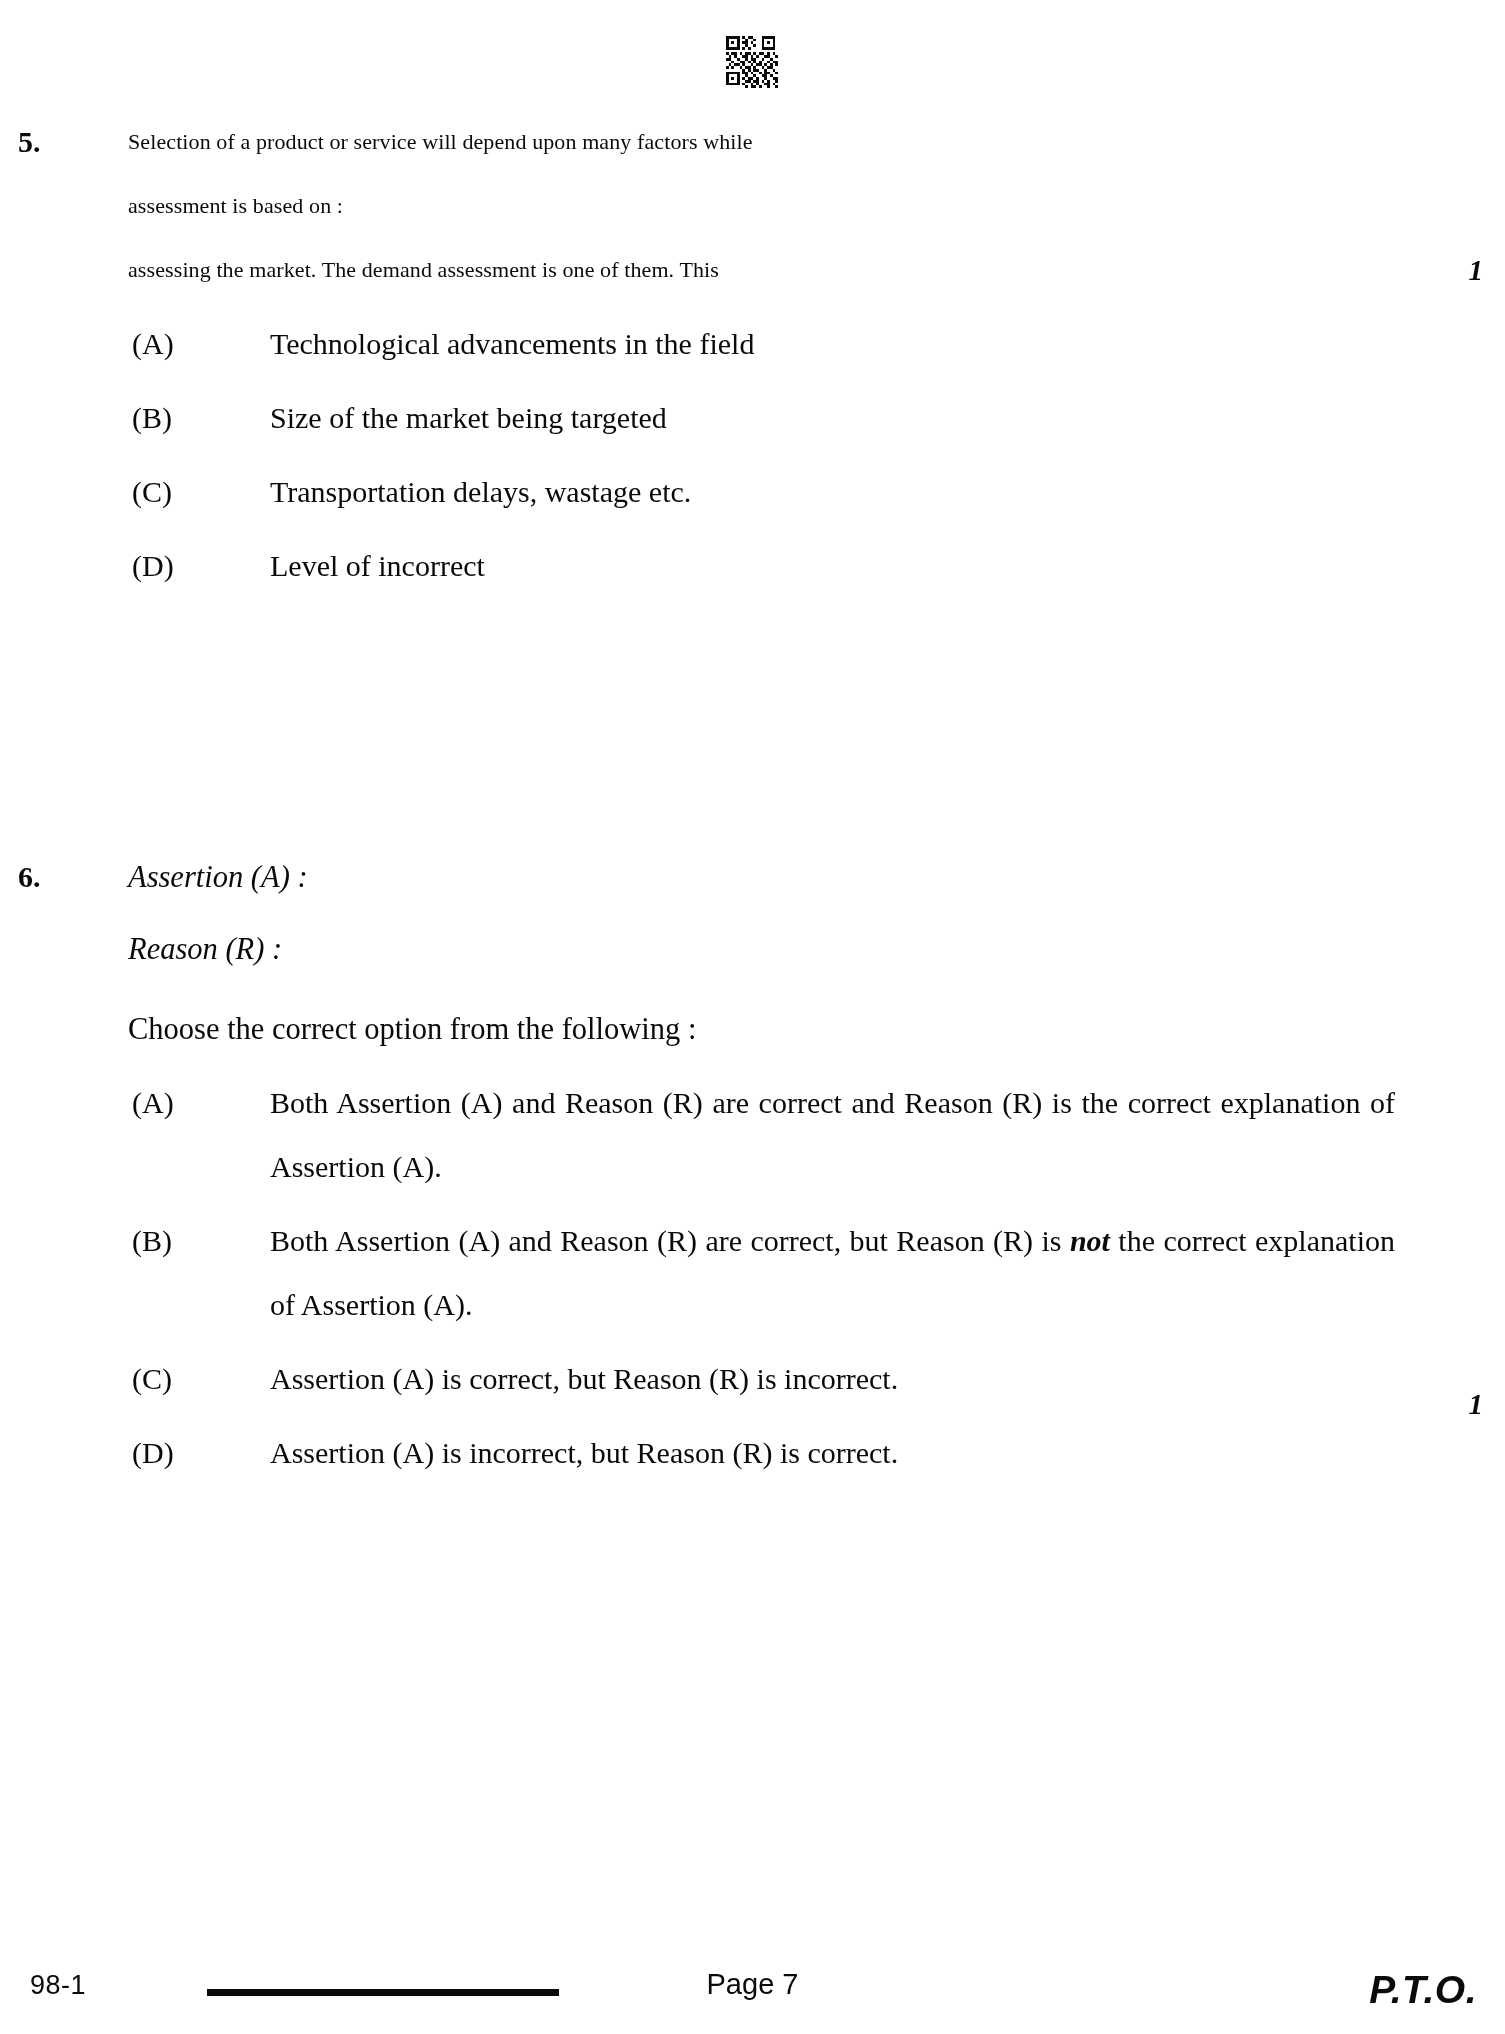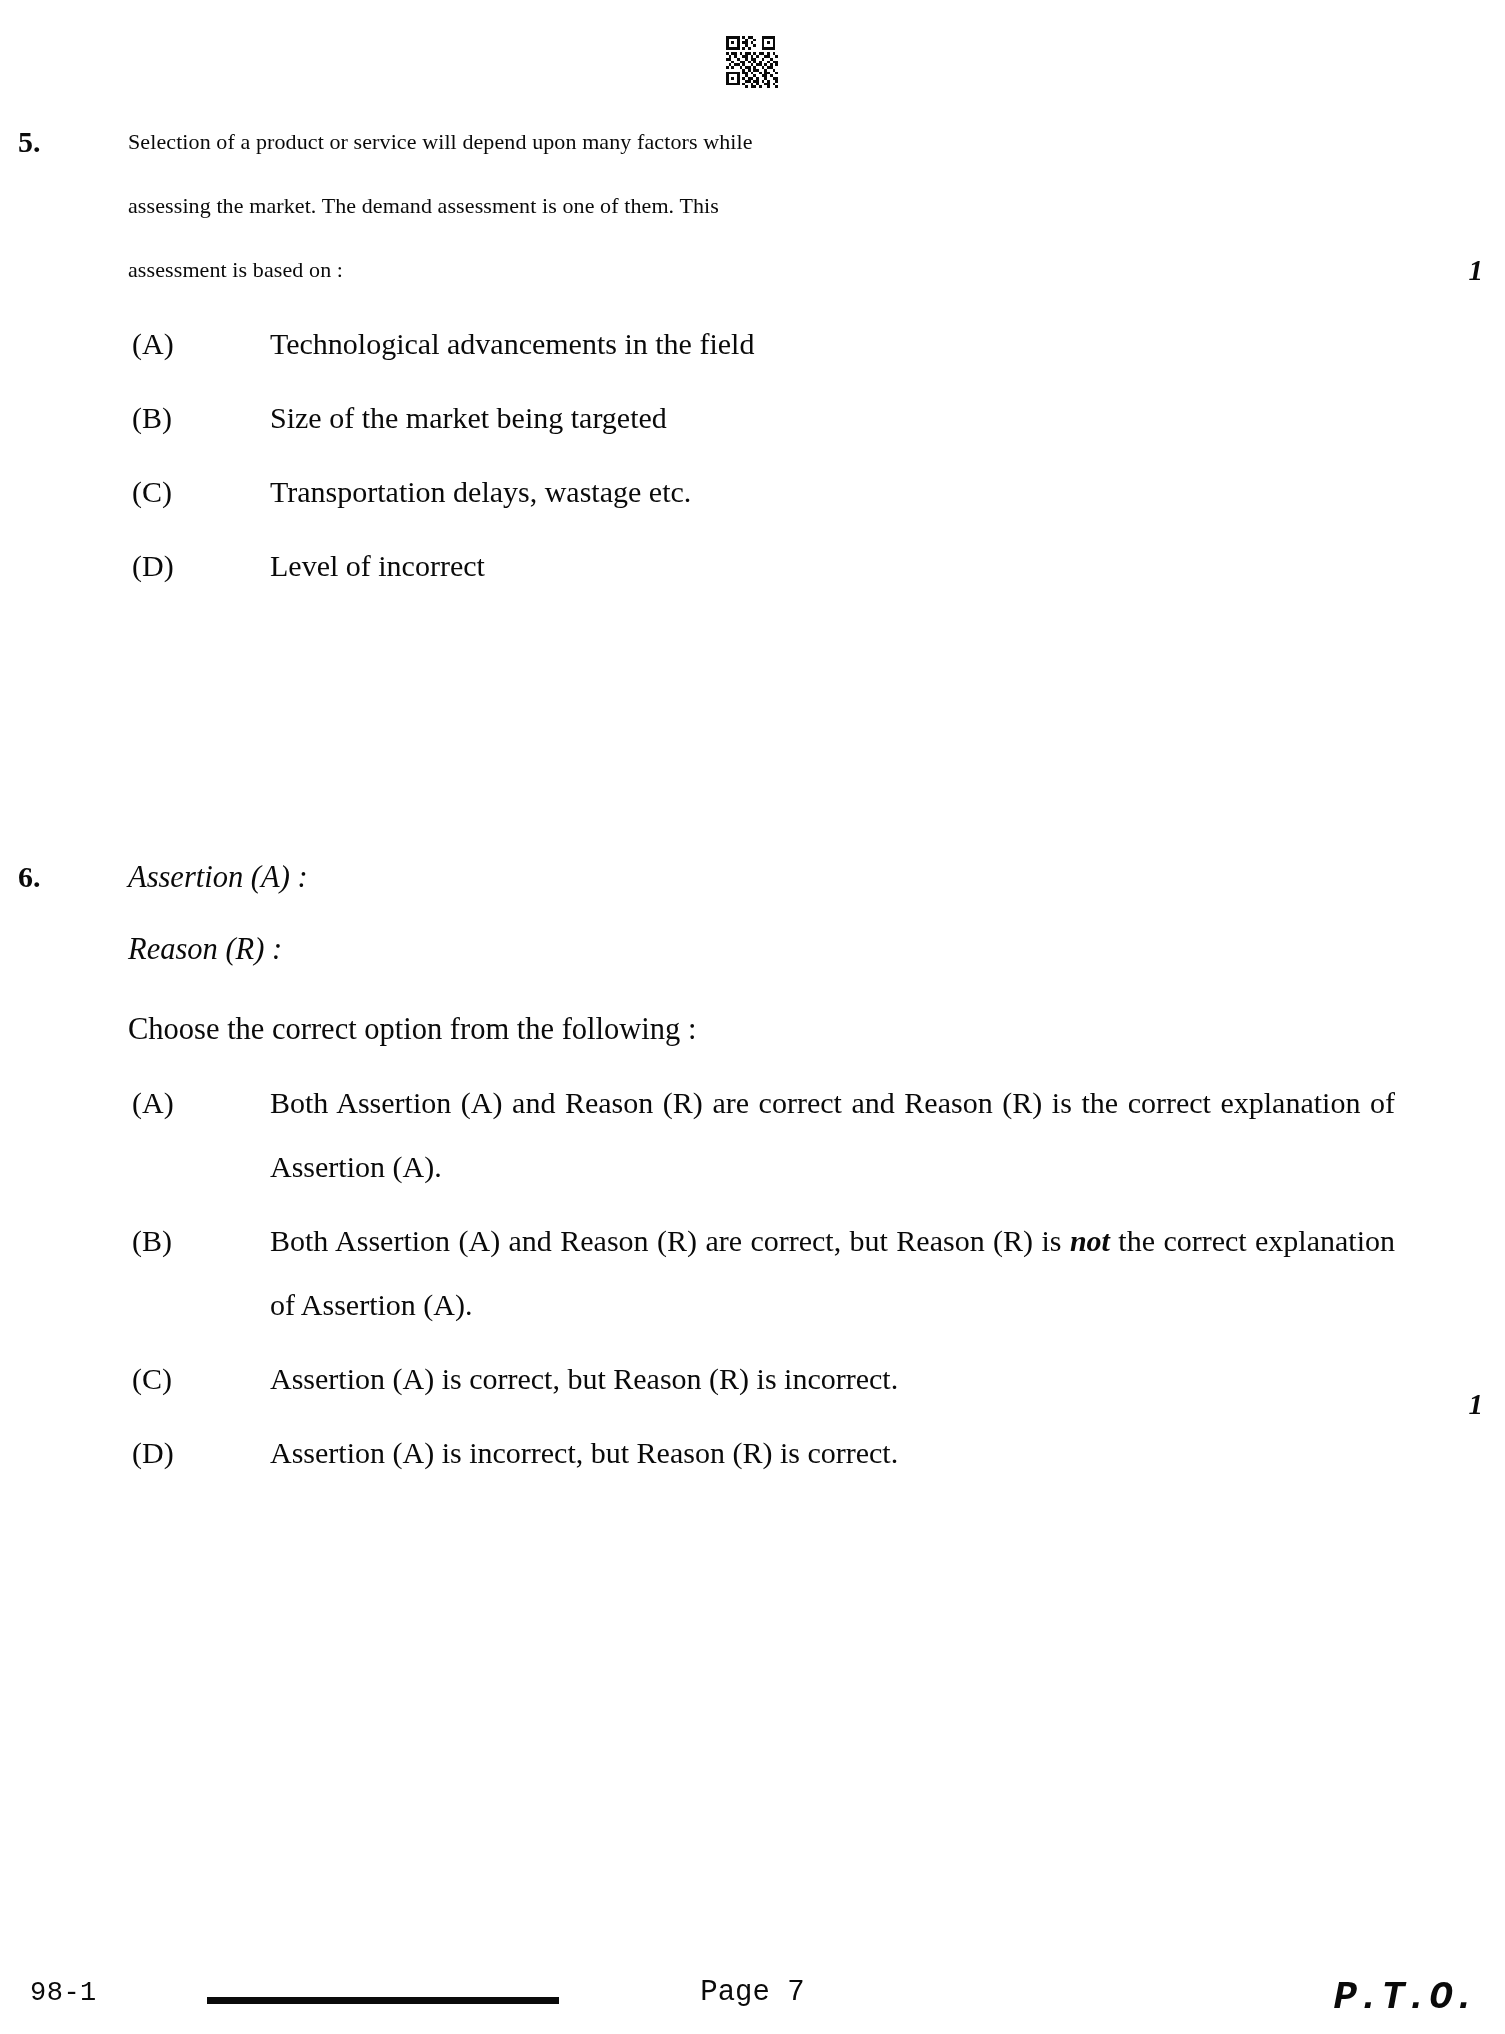--- a/index.html
+++ b/index.html
@@ -113,24 +113,24 @@
     font-size: 30.5px;
     line-height: 64px;
   }
 
   b.notbold { font-weight: bold; font-style: italic; }
 
   
   .footer {
     position: absolute;
     left: 0;
-    bottom: 8px;
+    bottom: 16px;
     width: 1505px;
     height: 56px;
-    font-family: Liberation Mono, monospace;
+    font-family: Liberation Sans, sans-serif;
   }
   .footer-code {
     position: absolute;
     left: 30px;
     top: 8px;
     font-size: 27px;
     letter-spacing: .5px;
   }
   .footer-rule {
     position: absolute;
@@ -275,22 +275,22 @@
         <rect x="19" y="19" width="1" height="1"></rect>
       </g>
     </svg>
   </div>
 
   <div class="q-block" style="top:110px;">
     <div class="q-num">5.</div>
     <div class="marks" style="top:128px;">1</div>
     <div class="q-body">
       <div class="stem">Selection of a product or service will depend upon many factors while</div>
+      <div class="stem">assessment is based on :</div>
       <div class="stem">assessing the market. The demand assessment is one of them. This</div>
-      <div class="stem">assessment is based on :</div>
 
       <div style="height:10px;"></div>
 
       <div class="opt">
         <span class="opt-label">(A)</span>
         <span class="opt-text">Technological advancements in the field</span>
       </div>
       <div class="opt" style="margin-top:10px;">
         <span class="opt-label">(B)</span>
         <span class="opt-text">Size of the market being targeted</span>

